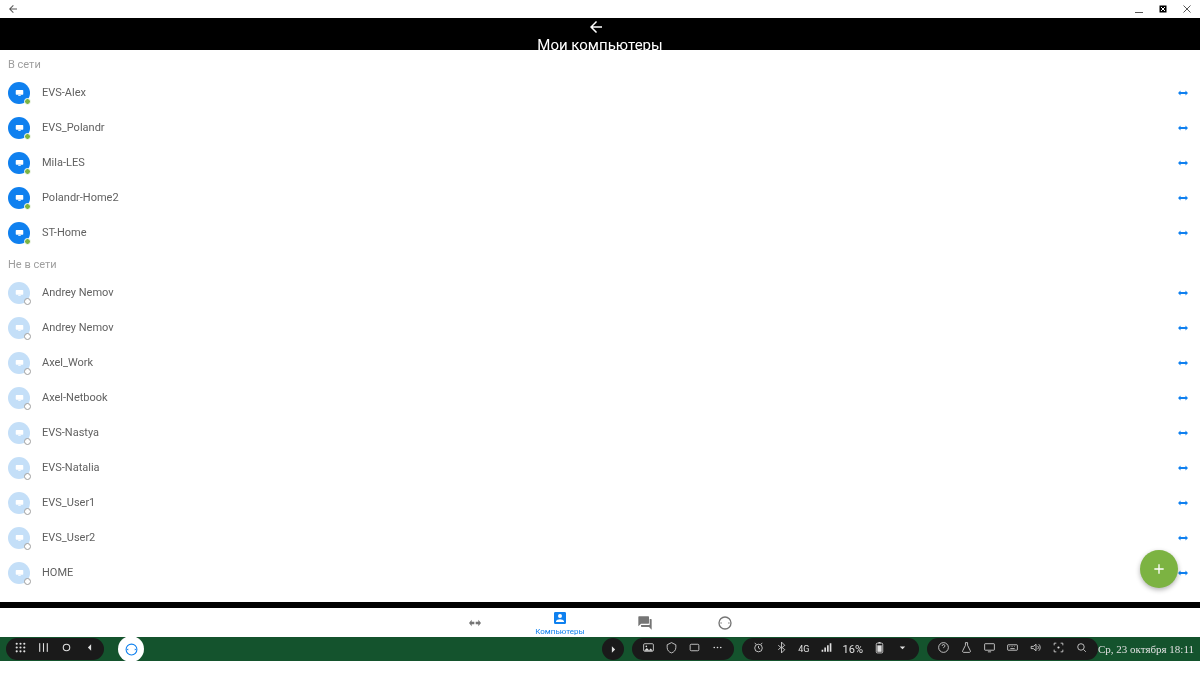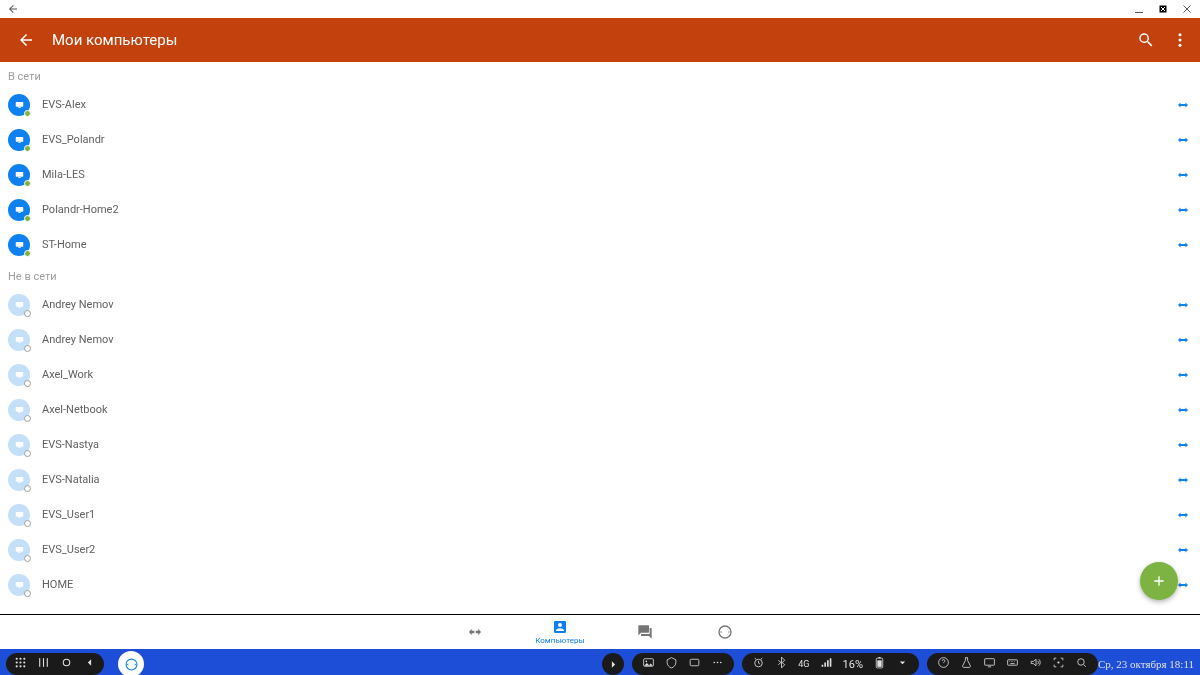--- a/index.html
+++ b/index.html
@@ -5,21 +5,21 @@
   * { box-sizing: border-box; margin: 0; padding: 0; font-family: Roboto, Arial, sans-serif; }
   html, body { width: 1200px; height: 675px; overflow: hidden; background: #fff; }
   
   .titlebar { height: 18px; background: #ffffff; display: flex; align-items: center; font-size: 11px; color:#555; }
   .titlebar .tb-left { padding-left: 6px; display:flex; gap:8px;}
   .titlebar .tb-spacer { flex:1; }
   .titlebar .tb-right { padding-right: 6px; display:flex; gap:10px; align-items:center;}
   .tb-btn { width: 14px; height: 14px; display:flex; align-items:center; justify-content:center; cursor:pointer;}
   .tb-btn svg{ width:12px;height:12px; }
   
-  .app-header { height: 44px; background:#c2410c; color:#fff; display:flex; align-items:center; padding:0 8px; }
+  .app-header { height: 32px; background:#000000; color:#fff; display:flex; align-items:center; padding:0 8px;flex-direction:column; }
   .app-header .hdr-back { width:24px; height:24px; display:flex;align-items:center;justify-content:center; cursor:pointer; margin-right: 14px; margin-left:6px;}
   .app-header .hdr-title { font-size:15px; font-weight:400; }
   .app-header .hdr-spacer{flex:1;}
   .app-header .hdr-icon{ width:24px;height:24px; display:flex;align-items:center;justify-content:center; cursor:pointer; margin-left:10px;}
   .app-header svg{fill:#fff;}
   
   .content { position: relative; height: calc(675px - 18px - 40px - 35px - 30px); overflow-y:auto; }
   .section-header { font-size:11px; color:#9e9e9e; padding:8px 8px 4px 8px; }
   .row { height:35px; display:flex; align-items:center; padding:0 8px; cursor:pointer;}
   .avatar { width:22px; height:22px; border-radius:50%; background:#0f80ef; display:flex; align-items:center; justify-content:center; position:relative; margin-right:12px; flex-shrink:0;}
@@ -28,27 +28,27 @@
   .status-dot { position:absolute; bottom:-1px; right:-1px; width:7px;height:7px;border-radius:50%; border:1px solid #fff;}
   .status-dot.online{ background:#7cb342;}
   .status-dot.offline{ background:#fff; border:1px solid #9e9e9e;}
   .row-name { font-size:11px; color:#616161; flex:1; }
   .row-action { width:18px;height:18px; display:flex;align-items:center;justify-content:center; }
   .row-action svg{ width:16px;height:12px; }
   
   .fab { position:absolute; right:22px; bottom:14px; width:38px;height:38px;border-radius:50%; background:#7cb342; display:flex;align-items:center;justify-content:center; box-shadow:0 2px 5px rgba(0,0,0,.3); cursor:pointer;}
   .fab svg{width:16px;height:16px;fill:#fff;}
   
-  .bottom-nav { height:35px; background:#fff; border-top:1px solid #000000; display:flex; align-items:center; justify-content:center; gap:40px;}
+  .bottom-nav { height:35px; background:#fff; border-top:6px solid #000000; display:flex; align-items:center; justify-content:center; gap:40px;}
   .nav-item{ display:flex; flex-direction:column; align-items:center; justify-content:center; cursor:pointer; min-width:40px;}
   .nav-item svg{ width:16px;height:16px; fill:#757575;}
   .nav-item.active svg{ fill:#0f80ef;}
   .nav-label{ font-size:8px; color:#0f80ef; margin-top:1px;}
   
-  .taskbar{ height:30px; background:#1d4ed8; display:flex; align-items:center; color:#e0e0e0; font-size:11px; padding:0 6px;}
+  .taskbar{ height:24px; background:#14532d; display:flex; align-items:center; color:#e0e0e0; font-size:11px; padding:0 6px;}
   .taskbar .pill{ background:#1a1a1a; border-radius:14px; height:22px; display:flex; align-items:center; padding:0 10px; gap:10px; margin-left:8px;}
   .taskbar .pill.first{ margin-left:0; padding:0 8px;}
   .taskbar svg{ width:13px;height:13px; fill:#e0e0e0;}
   .taskbar .app-icon{ width:26px;height:26px;border-radius:50%;background:#fff; display:flex;align-items:center;justify-content:center; margin-left:14px;}
   .taskbar .tb-spacer{flex:1;}
   .taskbar .round-btn{ width:22px;height:22px;border-radius:50%;background:#1a1a1a;display:flex;align-items:center;justify-content:center; margin-left:8px; cursor:pointer;}
   .taskbar .clock{ font-size:11px;font-family:Liberation Serif, serif;}
   .tv-inner{ width:18px;height:18px;border-radius:50%;display:flex;align-items:center;justify-content:center;}
 </style>
 </head>

